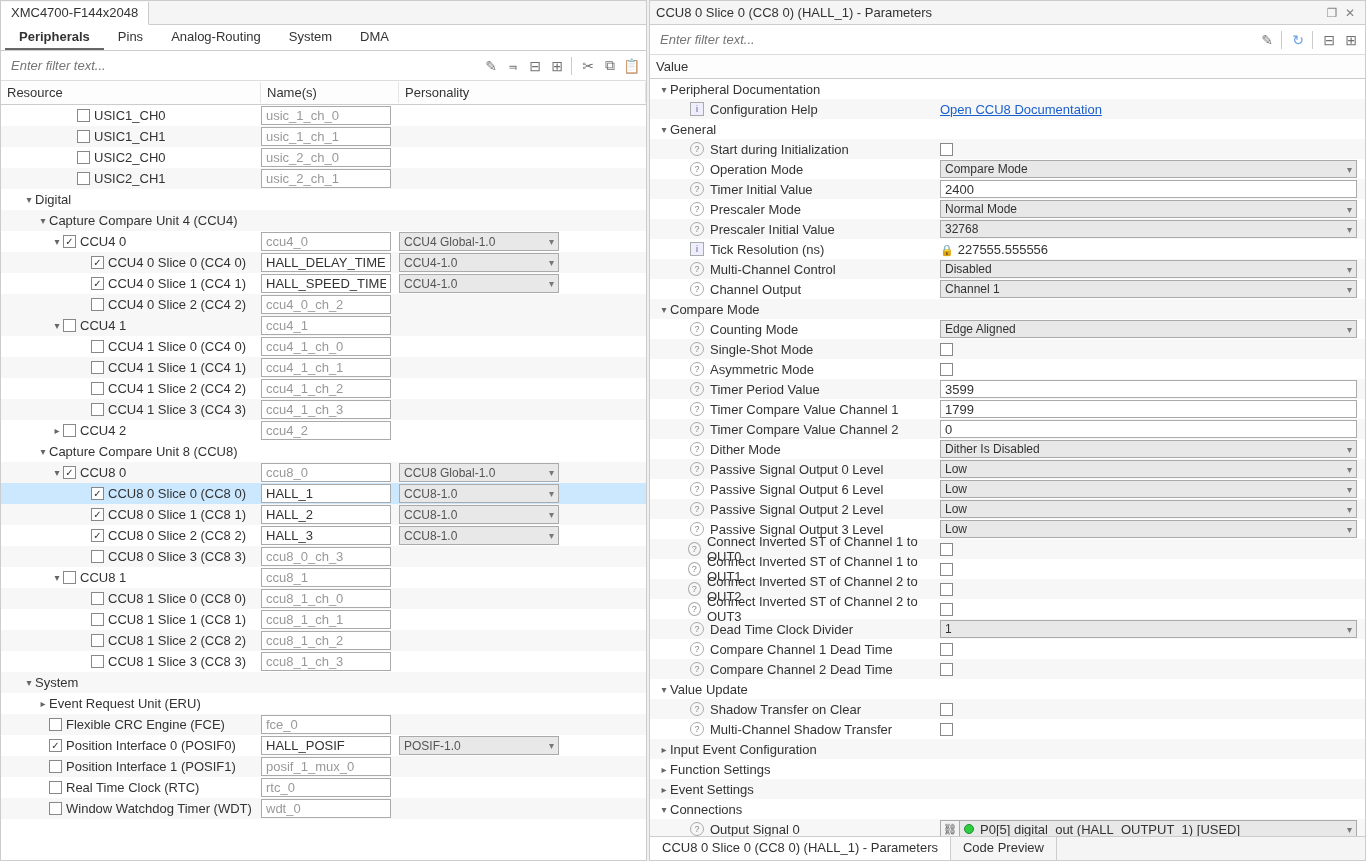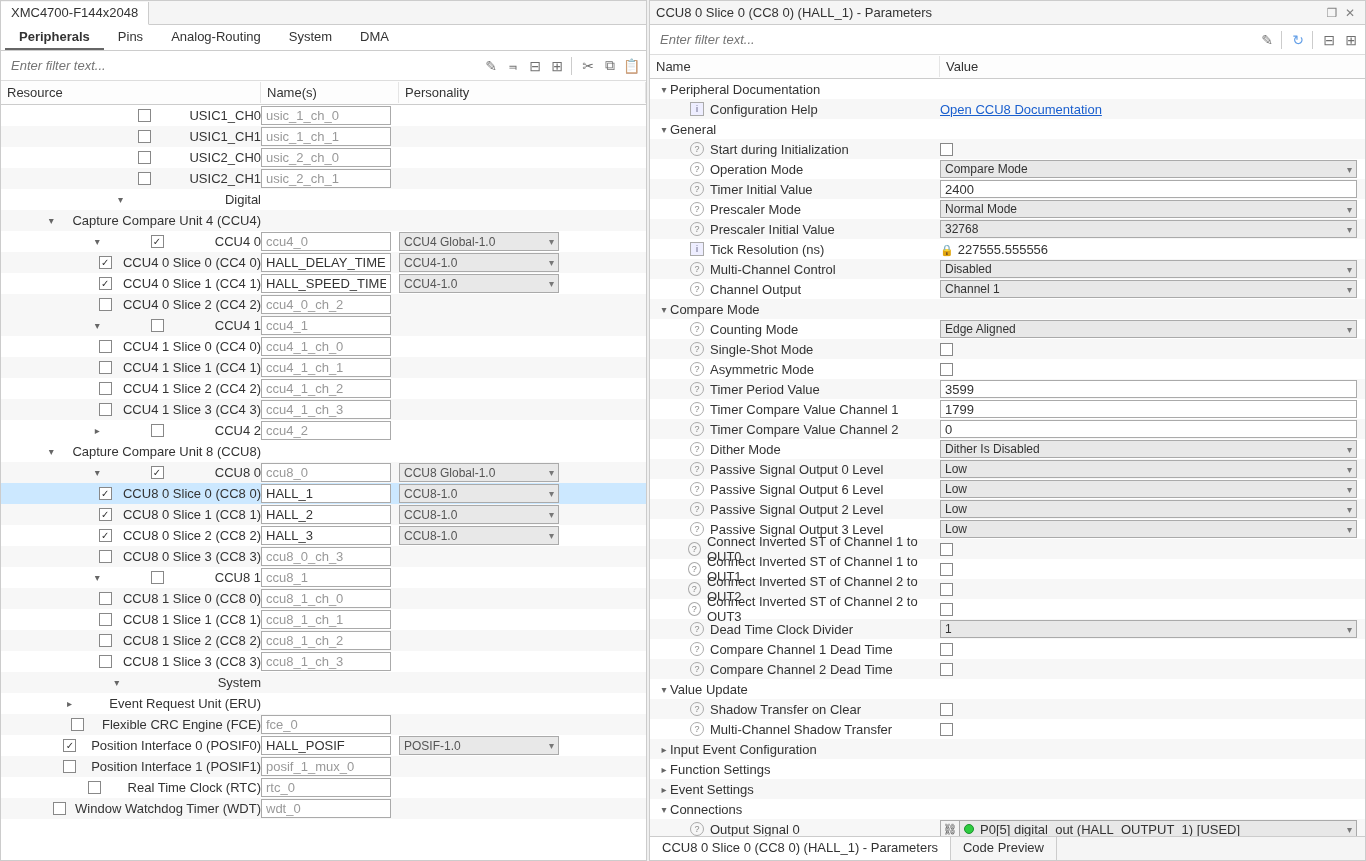--- a/index.html
+++ b/index.html
@@ -25,21 +25,21 @@
 .col-header { display: flex; border-bottom: 1px solid #ccc; background: #fdfdfd; height: 24px; align-items: center; }
 .col-header > div { padding: 3px 6px; border-right: 1px solid #e5e5e5; }
 .col-res { width: 260px; }
 .col-name { width: 138px; }
 .col-pers { flex: 1; }
 
 .tree-body { overflow-y: scroll; flex: 1; }
 .row { display: flex; align-items: center; height: 21px; }
 .row.alt { background: #f7f7f7; }
 .row.sel { background: #cce8ff; }
-.tree-cell { width: 260px; display: flex; align-items: center; padding-left: 1px; overflow: hidden; white-space: nowrap; justify-content: space-between; }
+.tree-cell { width: 260px; display: flex; align-items: center; padding-left: 8px; overflow: hidden; white-space: nowrap; }
 .name-cell { width: 138px; }
 .name-cell input { width: 130px; height: 19px; border: 1px solid #aaa; padding: 0 4px; }
 .name-cell input.placeholder { color: #999; }
 .pers-cell { flex: 1; padding-right:10px;}
 .pers-cell select, .pers-cell .sel-box { width: 160px; height: 19px; border: 1px solid #aaa; background: #e8e8e8; padding: 0 4px; color: #555; font-size:12px; display:flex; align-items:center; position:relative;}
 .sel-box::after{content:"▾"; position:absolute; right:4px; color:#777; font-size:10px;}
 .expander { width: 12px; text-align: center; color: #666; font-size: 10px; cursor: pointer; }
 .checkbox { width: 13px; height: 13px; border: 1px solid #888; margin-right: 4px; display:inline-flex; align-items:center; justify-content:center; font-size:10px; background:#fff;}
 .checkbox.checked::after{content:"✓"; color:#333;}
 
@@ -473,21 +473,20 @@
   <div class="toolbar">
     <input class="filter-input" placeholder="Enter filter text..." style="">
     <span class="tool-icon">✎</span>
     <span class="tool-group-sep"></span>
     <span class="tool-icon" style="color:#2277dd">↻</span>
     <span class="tool-group-sep"></span>
     <span class="tool-icon">⊟</span>
     <span class="tool-icon">⊞</span>
   </div>
   <div class="params-header">
-    <div class="param-name-col">Name</div>
     <div class="param-val-col">Value</div>
   </div>
   <div class="params-body" id="params">
       <div class="prow">
         <div class="pname">
           <span class="spacer" style="width: 4px;"></span>
           <span class="expander">▾</span> 
           <span style="font-weight: 400;">Peripheral Documentation</span>
         </div>
         <div class="pval"></div>

